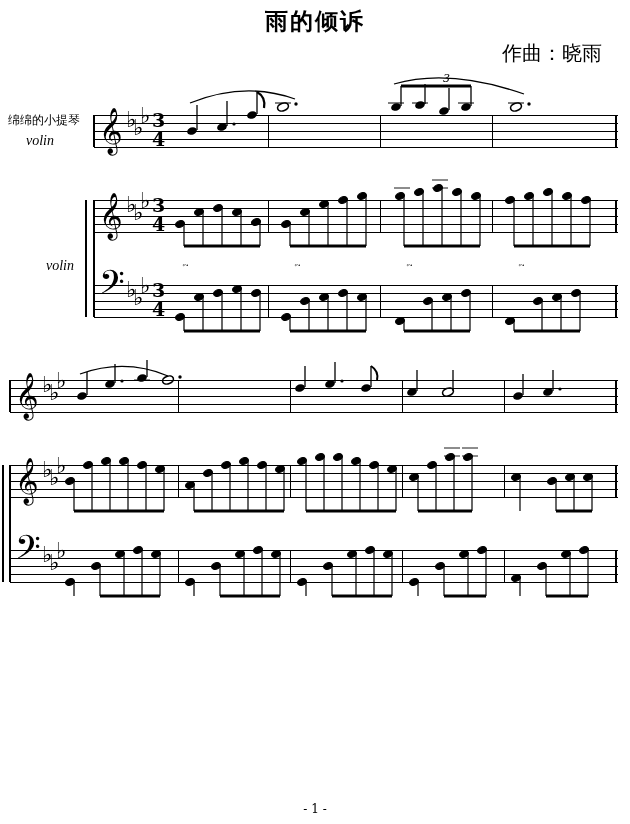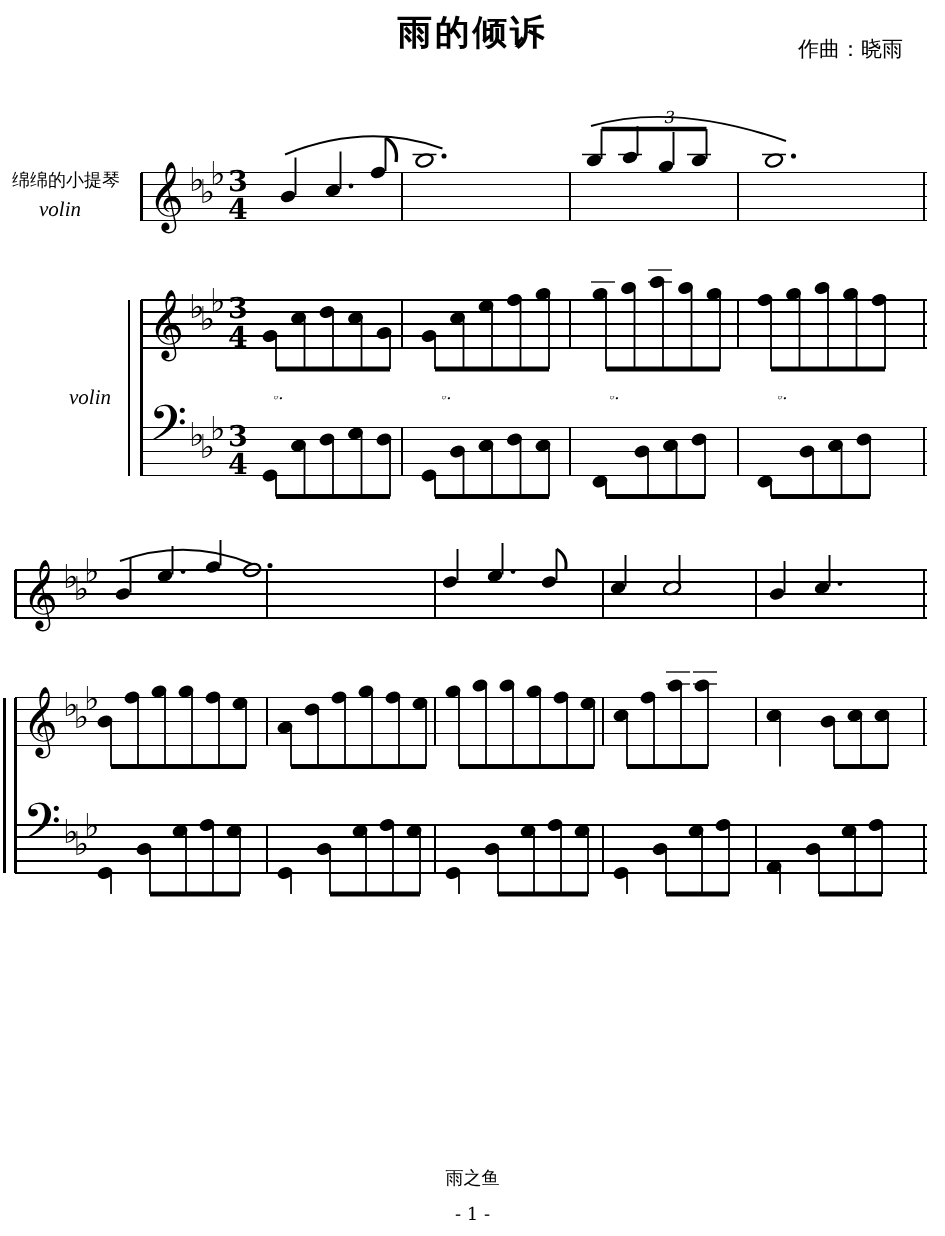--- a/index.html
+++ b/index.html
@@ -27,23 +27,23 @@
     left: 0;
     width: 630px;
     text-align: center;
     font-size: 23px;
     font-weight: bold;
     font-family: "DejaVu Serif", serif;
     letter-spacing: 2px;
   }
   .composer {
     position: absolute;
-    top: 24px;
+    top: 40px;
     right: 28px;
-    font-size: 14px;
+    font-size: 20px;
     font-family: "DejaVu Serif", serif;
   }
   .tempo-mark {
     position: absolute;
     top: 68px;
     left: 8px;
     font-size: 12px;
     font-family: "DejaVu Serif", serif;
     margin-top: 44px;
   }
@@ -521,15 +521,14 @@
       <g stroke-width="3.2">
         <line x1="100" y1="236" x2="160" y2="236"></line>
         <line x1="220" y1="236" x2="280" y2="236"></line>
         <line x1="332" y1="236" x2="392" y2="236"></line>
         <line x1="444" y1="236" x2="486" y2="236"></line>
         <line x1="546" y1="236" x2="588" y2="236"></line>
       </g>
     </g>
   </svg>
 
-  <div class="footer-center">雨之鱼</div>
   <div class="page-num">- 1 -</div>
 </div>
 
 </body></html>

